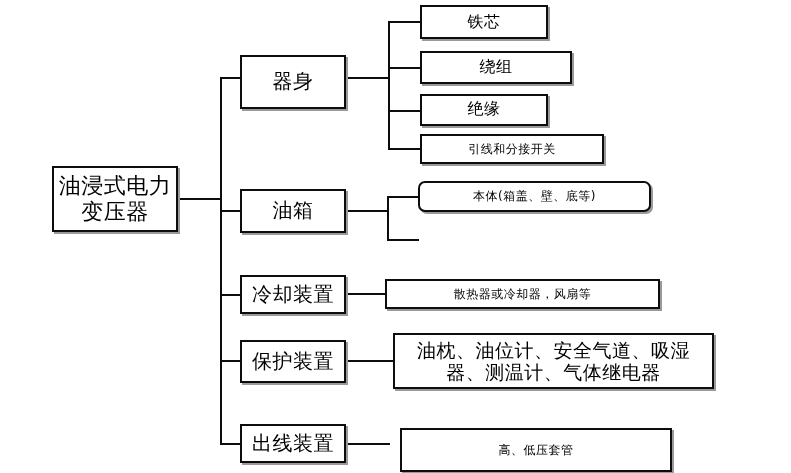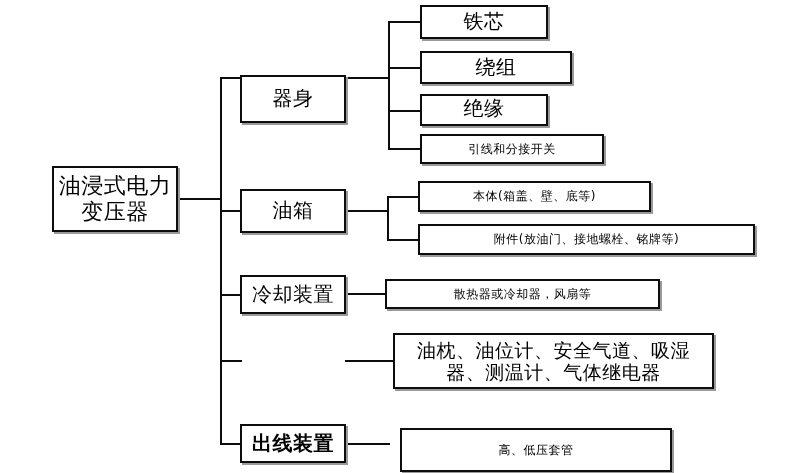--- a/index.html
+++ b/index.html
@@ -42,21 +42,21 @@
     position: absolute;
     background: #0d0d0d;
     z-index: 1;
   }
   .edge.h { height: 2px; }
   .edge.v { width: 2px; }
 
   
   .t-root   { font-size: 22px; }
   .t-l2     { font-size: 20px; }
-  .t-l3-sm  { font-size: 20px; }
+  .t-l3-sm  { font-size: 16px; }
   .t-l3-md  { font-size: 12px; }
   .t-l3-wide{ font-size: 19px; }
 </style>
 </head>
 <body>
 
 <div id="diagram">
 
   <div class="edge h" style="left:178px; top:198px; width:44px;"></div>
 
@@ -84,51 +84,51 @@
 
   <div class="edge h" style="left:345px; top:360px; width:50px;"></div>
 
   <div class="edge h" style="left:345px; top:443px; width:45px;"></div>
 
   <div class="node t-root" style="left:52px; top:166px; width:126px; height:66px;">
     <span class="node-text">油浸式电力
 变压器</span>
   </div>
 
-  <div class="node t-l2" style="left:240px; top:55px; width:106px; height:48px;margin-top:20px;">
+  <div class="node t-l2" style="left:240px; top:55px; width:106px; height:54px;">
     <span class="node-text">器身</span>
   </div>
   <div class="node t-l2" style="left:240px; top:189px; width:106px; height:44px;">
     <span class="node-text">油箱</span>
   </div>
   <div class="node t-l2" style="left:240px; top:275px; width:106px; height:39px;">
     <span class="node-text">冷却装置</span>
   </div>
-  <div class="node t-l2" style="left:240px; top:424px; width:106px; height:39px;font-weight:bold;">
+  <div class="node t-l2" style="left:240px; top:340px; width:106px; height:43px;">
+    <span class="node-text">保护装置</span>
+  </div>
+  <div class="node t-l2" style="left:240px; top:424px; width:106px; height:39px;">
     <span class="node-text">出线装置</span>
   </div>
 
   <div class="node t-l3-sm" style="left:420px; top:5px; width:128px; height:34px;">
     <span class="node-text">铁芯</span>
   </div>
   <div class="node t-l3-sm" style="left:420px; top:51px; width:152px; height:33px;">
     <span class="node-text">绕组</span>
   </div>
   <div class="node t-l3-sm" style="left:420px; top:94px; width:128px; height:32px;font-family:Liberation Mono, monospace;">
     <span class="node-text">绝缘</span>
   </div>
   <div class="node t-l3-md" style="left:420px; top:134px; width:184px; height:30px;">
     <span class="node-text">引线和分接开关</span>
   </div>
 
-  <div class="node t-l3-md" style="left:418px; top:181px; width:233px; height:31px;">
+  <div class="node t-l3-md" style="left:418px; top:181px; width:233px; height:31px;border-radius:7px;">
     <span class="node-text">本体(箱盖、壁、底等)</span>
-  </div>
-  <div class="node t-l3-md" style="left:418px; top:224px; width:337px; height:31px;">
-    <span class="node-text">附件(放油门、接地螺栓、铭牌等)</span>
   </div>
 
   <div class="node t-l3-md" style="left:385px; top:279px; width:275px; height:30px;">
     <span class="node-text">散热器或冷却器，风扇等</span>
   </div>
 
   <div class="node t-l3-wide" style="left:393px; top:333px; width:321px; height:56px;">
     <span class="node-text">油枕、油位计、安全气道、吸湿
 器、测温计、气体继电器</span>
   </div>

